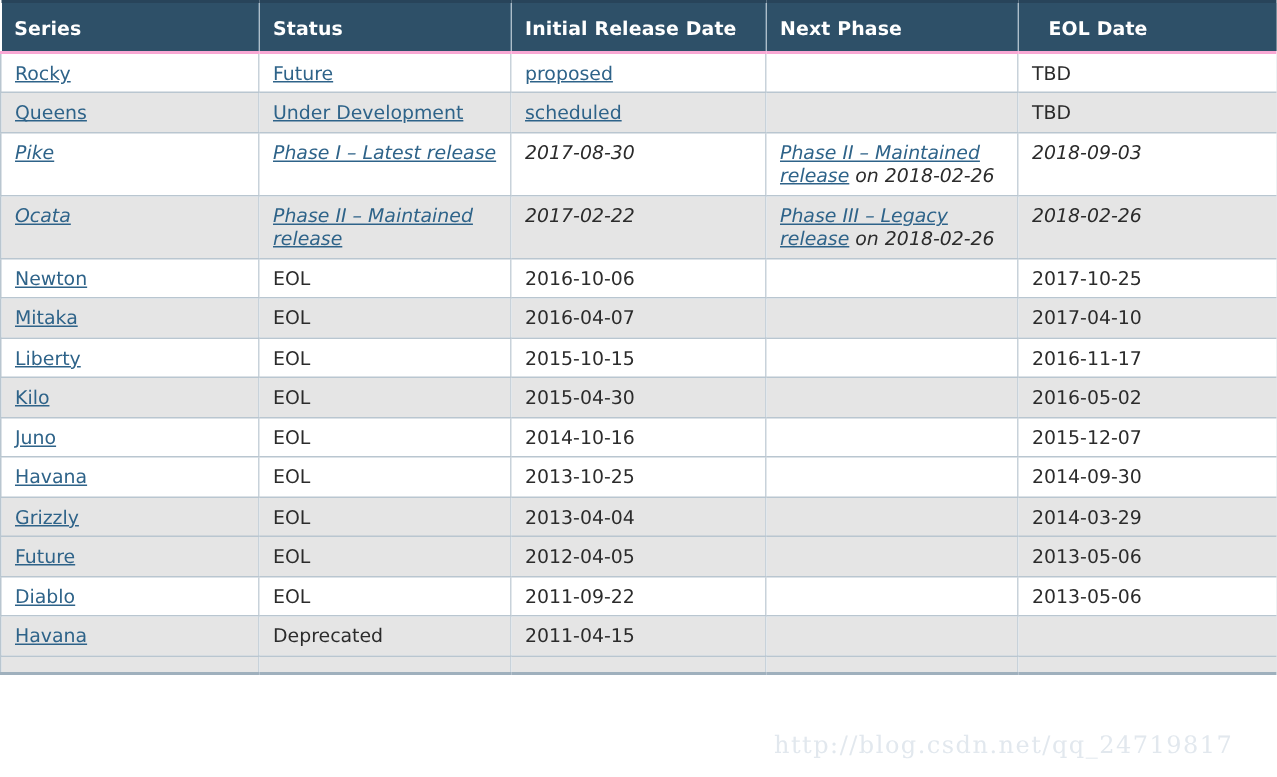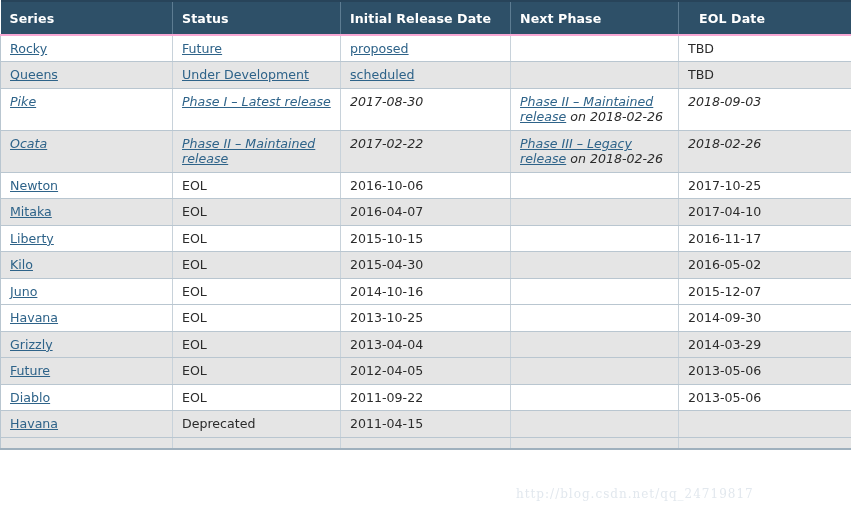--- a/index.html
+++ b/index.html
@@ -98,21 +98,21 @@
 
   .cell-text { color: #2b2b2b; }
 
   .tall-cell { min-height: 38px; font-style: italic; }
 
   .watermark {
     position: absolute;
     left: 516px;
     top: 487px;
     font-family: "DejaVu Serif", "Liberation Serif", serif;
-    font-size: 12px;
+    font-size: 16px;
     color: #e2e8ee;
     letter-spacing: 1px;
     white-space: nowrap;
     pointer-events: none;
     user-select: none;
     z-index: 5;
   }
 </style>
 </head>
 <body>

